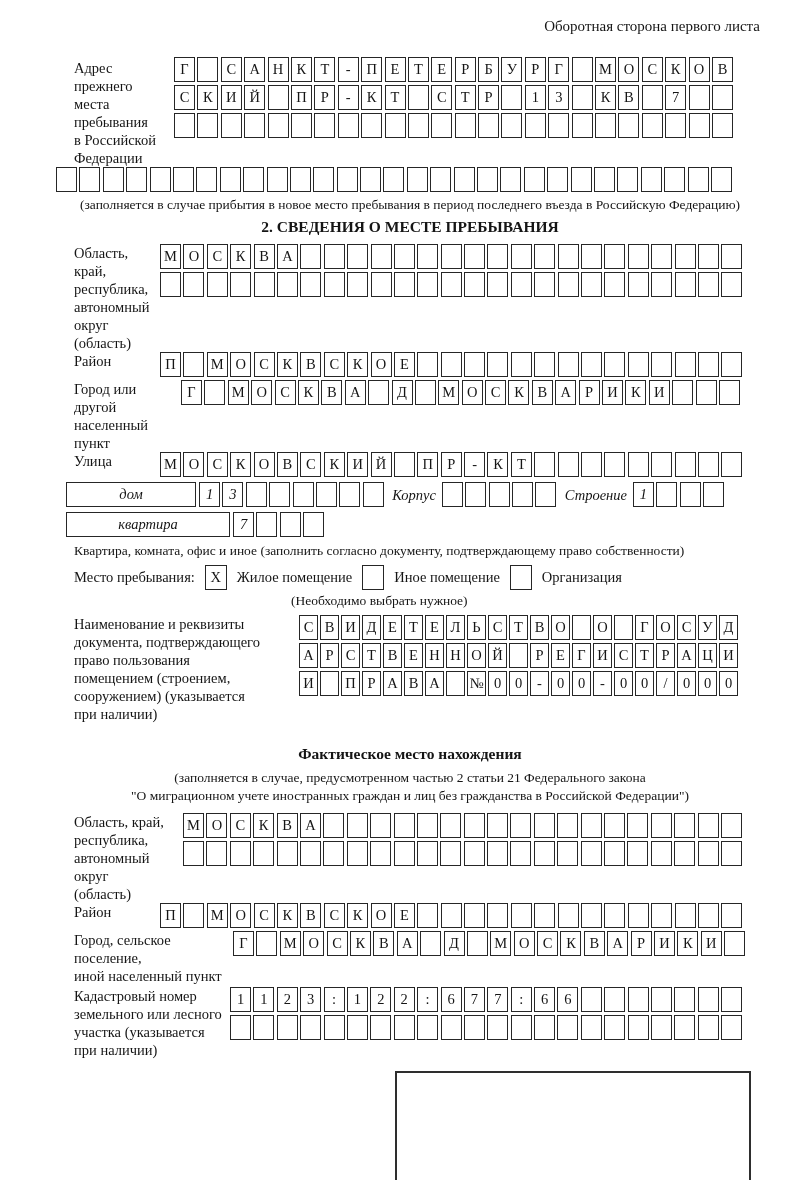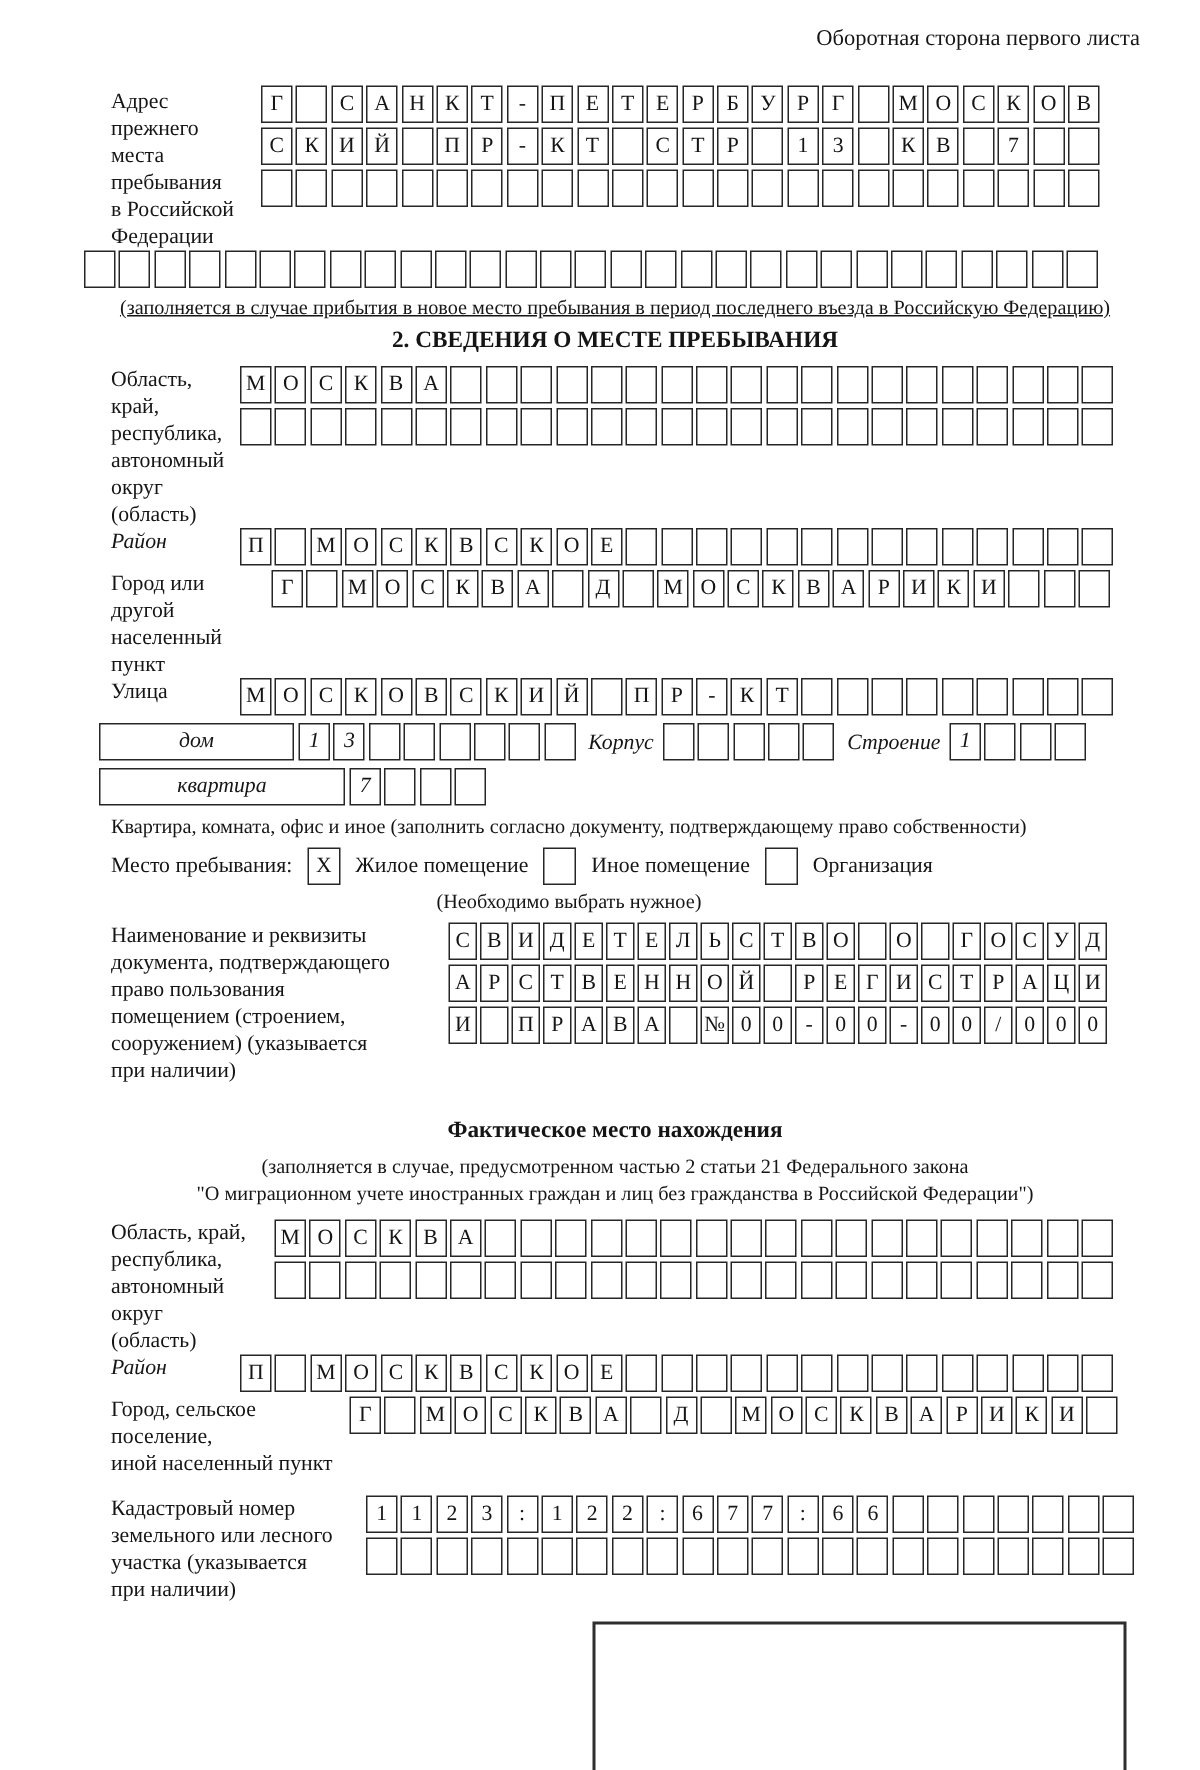--- a/index.html
+++ b/index.html
@@ -7,60 +7,60 @@
     width:800px;height:1180px;background:#ffffff;color:#151515;
     font-family:"Liberation Serif","DejaVu Serif",serif;
     overflow:hidden;
   }
   .page{position:relative;width:800px;height:1148px;padding:18px 36px 0 56px;box-sizing:border-box;}
   .header-note{text-align:right;font-size:15px;padding-right:4px;}
   .field{display:flex;align-items:flex-start;}
   .label{font-size:14.5px;line-height:18px;padding-left:18px;box-sizing:border-box;flex:none;}
   .w-prev{width:118px;padding-top:2px;}
   .w-region{width:104px;}
-  .w-district{width:104px;font-style:italic;}
+  .w-district{width:104px;}
   .w-city{width:125px;}
   .w-street{width:104px;}
   .w-doc{width:243px;}
   .w-region2{width:127px;}
   .w-city2{width:177px;}
   .w-cad{width:174px;}
   .rows{flex:none;}
   .boxrow{white-space:nowrap;height:26px;margin-bottom:2px;}
   .cell{
     display:inline-block;box-sizing:content-box;width:19px;height:23px;
     border:1.6px solid #262626;margin-right:2.4px;text-align:center;
     font-size:14.5px;line-height:23px;vertical-align:top;background:#fff;
   }
   .tight .cell{width:17px;margin-right:2px;}
   .mt22{margin-top:22px;}
   .note{font-size:13.5px;line-height:17px;}
   .center{text-align:center;}
-  .note-under{margin:3px 0 5px 0;text-decoration:underline;}
+  .note-under{margin:3px 0 5px 0;}
   .section-title{font-weight:bold;font-size:15.5px;text-align:center;margin:5px 0 8px 0;}
   .houserow{display:flex;align-items:flex-start;margin:2px 0 0 10px;white-space:nowrap;font-style:italic;}
   .longbox{
     box-sizing:content-box;height:23px;border:1.6px solid #262626;
     text-align:center;font-size:14.5px;line-height:23px;flex:none;margin-right:3px;background:#fff;
   }
   .lb-house{width:128px;}
   .lb-flat{width:162px;}
   .inline-label{font-size:14.5px;line-height:26px;margin:0 6px;flex:none;}
   .subnote{margin:2px 0 4px 18px;}
   .checkrow{display:flex;align-items:center;margin:6px 0 2px 18px;font-size:14.5px;white-space:nowrap;}
   .checkrow .cbox{
     display:inline-block;box-sizing:content-box;width:20px;height:23px;
     border:1.6px solid #262626;text-align:center;font-size:14.5px;line-height:23px;
     margin:0 10px 0 10px;background:#fff;
   }
   .choose-note{margin:2px 0 6px 235px;}
   .fact-title{font-weight:bold;font-size:15.5px;text-align:center;margin:22px 0 6px 0;}
   .fact-note{text-align:center;font-size:13.5px;line-height:18px;}
   .mt8{margin-top:8px;}
-  .mt6{margin-top:12px;gap:14px;}
+  .mt6{margin-top:2px;}
   .stampbox{
     margin:12px 0 8px 339px;width:356px;height:170px;
     border:2px solid #2e2e2e;background:#fff;box-sizing:border-box;
   }
 </style>
 </head>
 <body>
 
 <div class="page">
 

